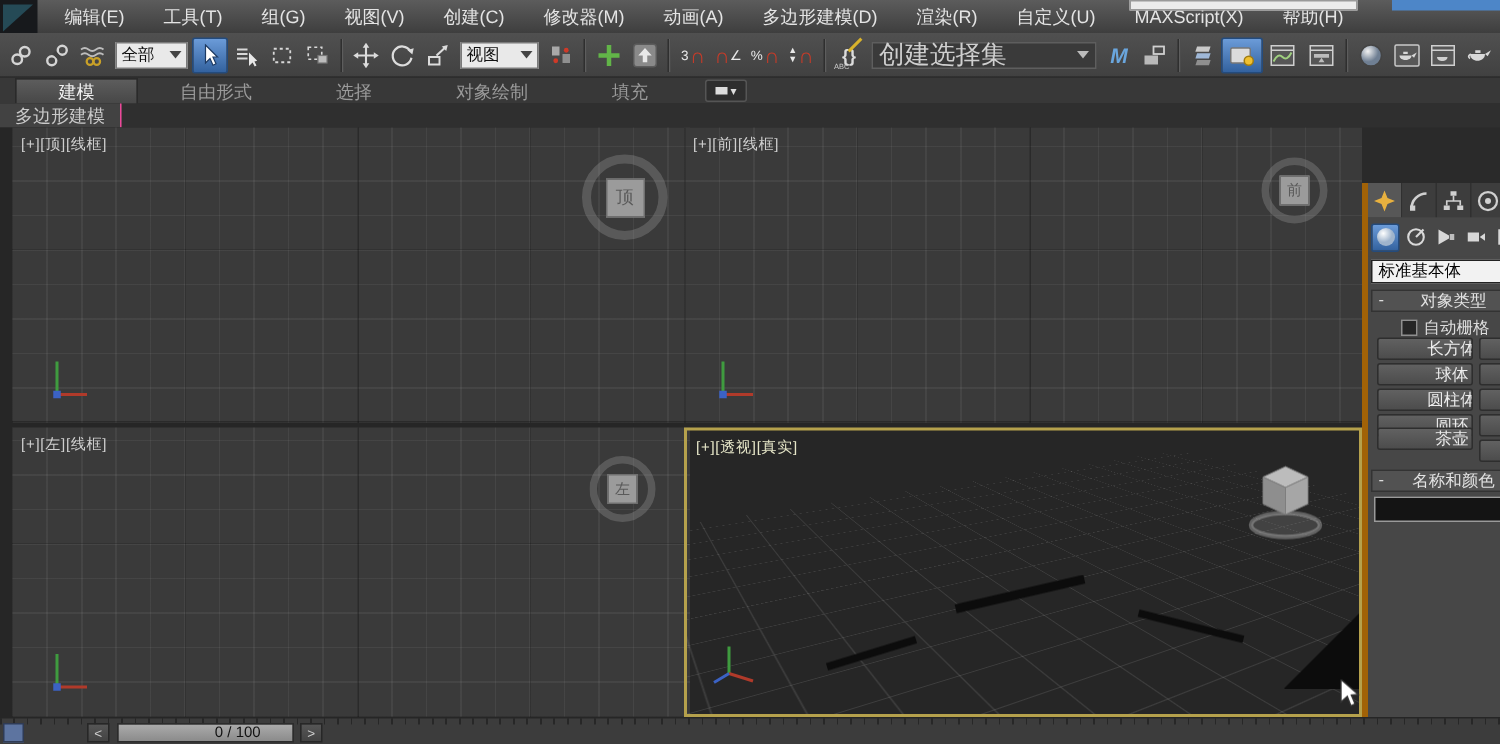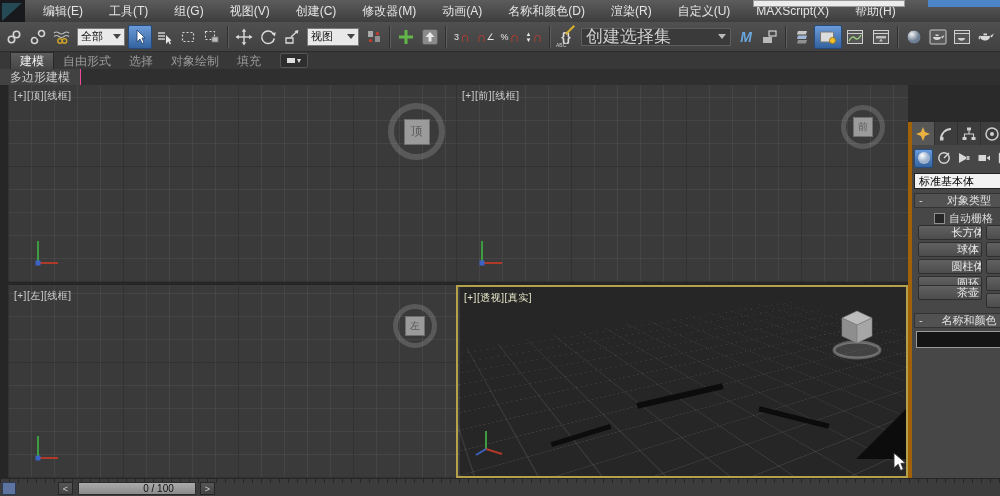--- a/index.html
+++ b/index.html
@@ -39,21 +39,21 @@
   .magnet{font-size:14px;font-weight:bold;color:#c93b28;line-height:10px;}
   .snap-pre{font-size:9px;color:#e8e8e8;margin-right:1px;}
   .braces{font-size:12px;color:#ddd;font-weight:bold;}
   .pencil{position:absolute;right:2px;top:4px;width:12px;height:2px;background:#d9b32c;transform:rotate(-45deg);}
   .abc{position:absolute;left:2px;bottom:1px;font-size:5px;color:#ccc;letter-spacing:0;}
   .mirror-m{font-size:14px;font-weight:bold;color:#6aa6dd;font-style:italic;}
   svg{display:block;}
 
   
   #ribbon-tabs{left:0;top:52px;width:1000px;height:17px;background:#383838;display:flex;align-items:flex-end;}
-  .rtab{font-size:12px;color:#9a9a9a;padding:1px 9px;line-height:14px;white-space:nowrap;}
+  .rtab{font-size:12px;color:#9a9a9a;padding:1px 28px;line-height:14px;white-space:nowrap;}
   .rtab.active{background:linear-gradient(#5d5d5d,#474747);color:#f0f0f0;
     border:1px solid #2a2a2a;border-bottom:none;}
   #ribbon-collapse{width:26px;height:13px;background:#2e2e2e;border:1px solid #555;border-radius:2px;
     margin-left:10px;margin-bottom:1px;display:flex;align-items:center;justify-content:center;color:#ddd;font-size:8px;gap:2px;}
   #ribbon-panel-row{left:0;top:69px;width:1000px;height:16px;background:#2f2f2f;display:flex;}
   #poly-chip{background:#424242;color:#c9c9c9;font-size:12px;line-height:16px;padding:0 10px;border-right:1px solid #ec4899;}
 
   
   #workspace{left:0;top:85px;width:908px;height:393px;background:#262626;}
   .vp{position:absolute;background-color:#3a3a3a;overflow:hidden;
@@ -121,21 +121,21 @@
         <div class="tri"></div>
       </div>
     <div class="menu-items">
       <span class="menu-item">编辑(E)</span>
       <span class="menu-item">工具(T)</span>
       <span class="menu-item">组(G)</span>
       <span class="menu-item">视图(V)</span>
       <span class="menu-item">创建(C)</span>
       <span class="menu-item">修改器(M)</span>
       <span class="menu-item">动画(A)</span>
-      <span class="menu-item">名称和颜色(D)</span>
+      <span class="menu-item">多边形建模(D)</span>
       <span class="menu-item">渲染(R)</span>
       <span class="menu-item">自定义(U)</span>
       <span class="menu-item">MAXScript(X)</span>
       <span class="menu-item">帮助(H)</span>
     </div>
   </div>
   <div id="infocenter-strip" class="abs"></div>
   <div id="top-blue-strip" class="abs"></div>
 
   <div id="toolbar" class="abs">

